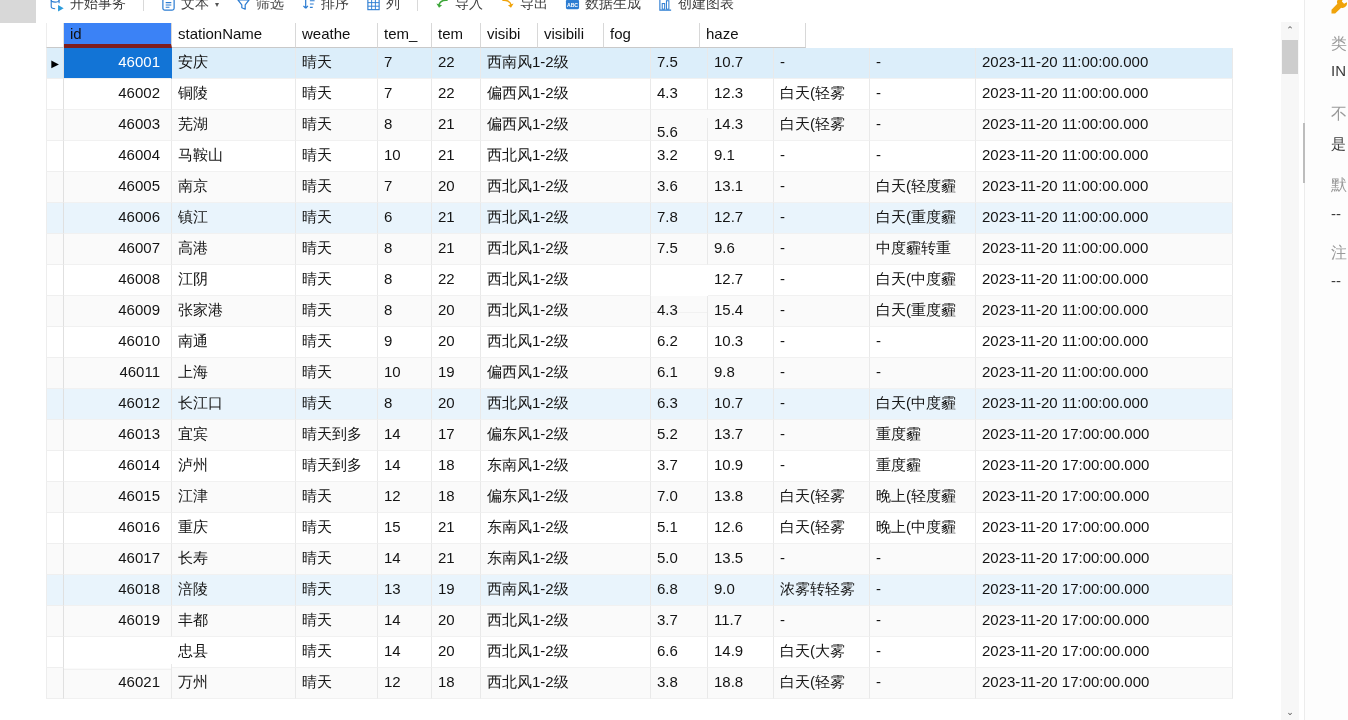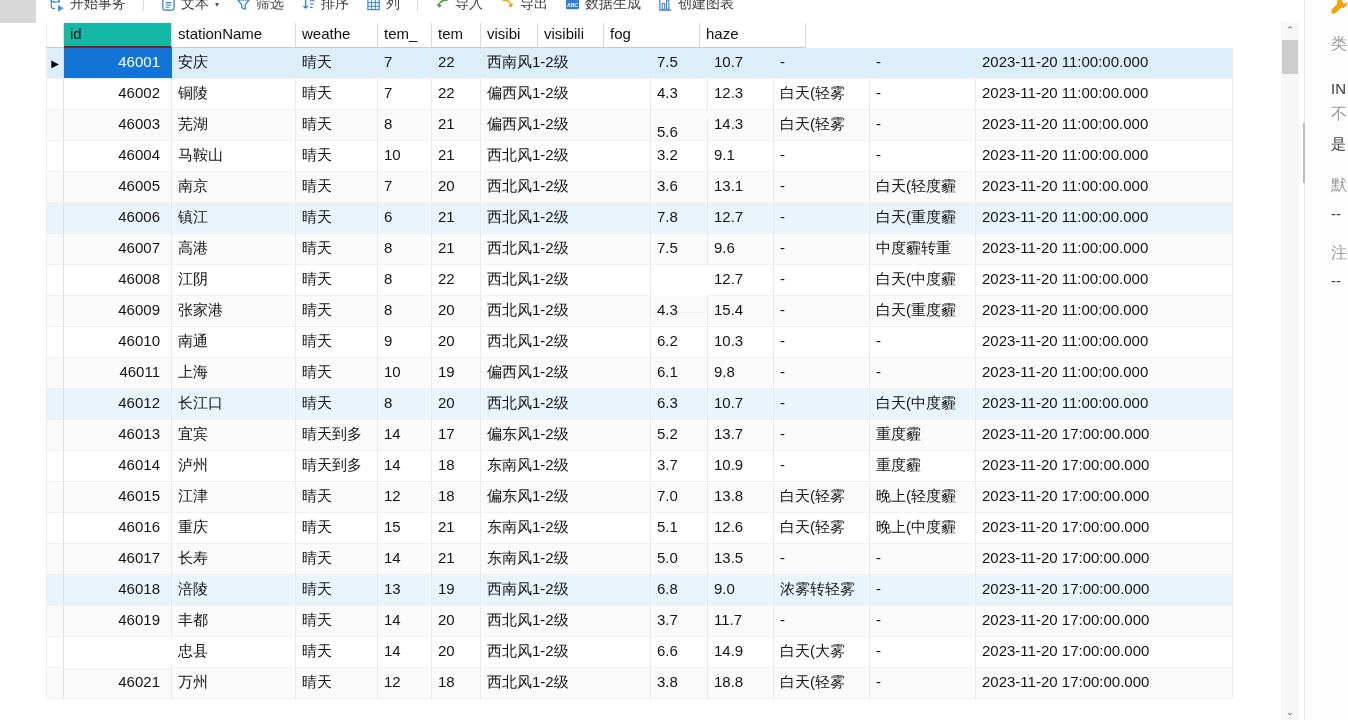--- a/index.html
+++ b/index.html
@@ -23,21 +23,21 @@
   
   .grid { position:absolute; left:46px; top:23px; z-index:1; }
   .g-row { display:flex; height:31px; }
   .g-row.header { height:25px; }
   .gutter { width:18px; border-left:1px solid #ededed; border-right:1px solid #e0e0e0;
     border-bottom:1px solid #efefef; display:flex; align-items:center; justify-content:center;
     font-size:10px; color:#000; flex:none; }
   .header .gutter { border-bottom:1px solid #c9c9c9; }
   .hcell { border-right:1px solid #d8d8d8; border-bottom:1px solid #c9c9c9; background:#fff;
     font-size:15px; color:#111; padding:2px 0 0 6px; overflow:hidden; white-space:nowrap; flex:none; }
-  .hcell.sel-col { background:#14b8a6; border-bottom:2px solid #7f1d1d; }
+  .hcell.sel-col { background:#3b82f6; border-bottom:4px solid #7f1d1d; }
   .cell { border-right:1px solid #e9e9e9; border-bottom:1px solid #f1f1f1; font-size:15px;
     color:#141414; padding:5px 0 0 6px; overflow:hidden; white-space:nowrap; background:transparent; flex:none; }
   .cell.c-id { text-align:right; padding-right:11px; padding-left:0; }
   .row-alt  { background:#fafafa; }
   .row-tint { background:#e9f4fc; }
   .row-selected { background:#dceefa; }
   .cell-selected { background:#1274d6; color:#fff; border-right-color:#1274d6; }
 
   
   .vscroll { position:absolute; left:1281px; top:22px; width:18px; height:698px; background:#f7f7f7; z-index:3; }
@@ -466,21 +466,21 @@
     <div class="vs-btn vs-down" id="vs-down">⌄</div>
   </div>
 
   <div class="side-panel">
     <div class="splitter-handle"></div>
     <div class="sp-icon" id="sp-icon"><svg viewBox="0 0 24 24">
           <path d="M15 2a5.4 5.4 0 0 0-5 7.4L3 16.6V21h4.4l7.2-7a5.4 5.4 0 0 0 6.8-6.6l-3.3 1.8-2.7-2.7L17.2 3A5.4 5.4 0 0 0 15 2z" fill="#f0a30a"></path>
         </svg></div>
     <div id="sp-fields">
         <div class="sp-field-label" style="top: 34px;">类</div>
-        <div class="sp-field-value" style="top: 80px;">IN</div>
+        <div class="sp-field-value" style="top: 62px;">IN</div>
         <div class="sp-field-label" style="top: 104px;">不</div>
         <div class="sp-field-value" style="top: 135px;">是</div>
         <div class="sp-field-label" style="top: 175px;">默</div>
         <div class="sp-field-value" style="top: 205px;">--</div>
         <div class="sp-field-label" style="top: 243px;">注</div>
         <div class="sp-field-value" style="top: 272px;">--</div>
       </div>
   </div>
 </div>
 

